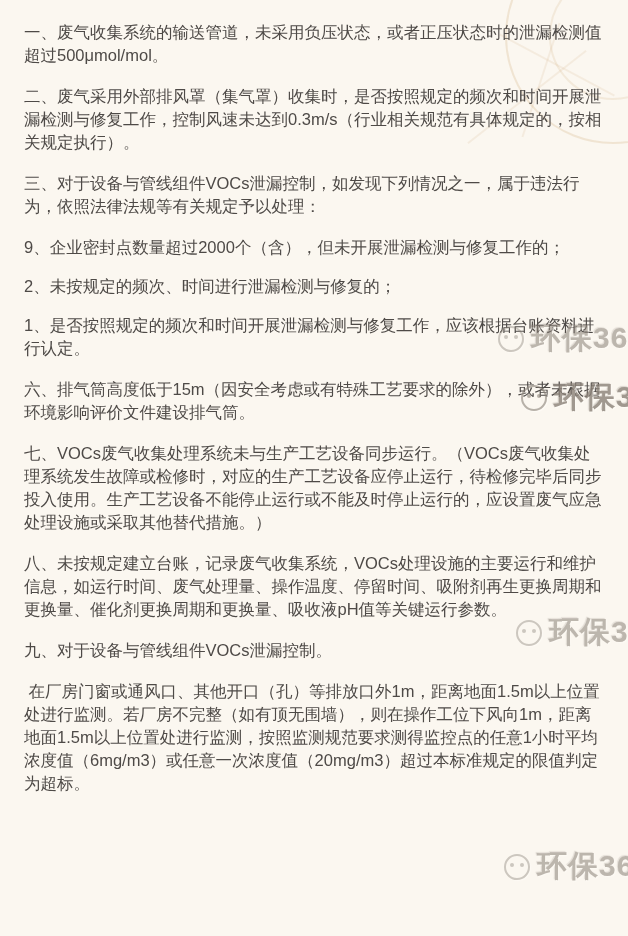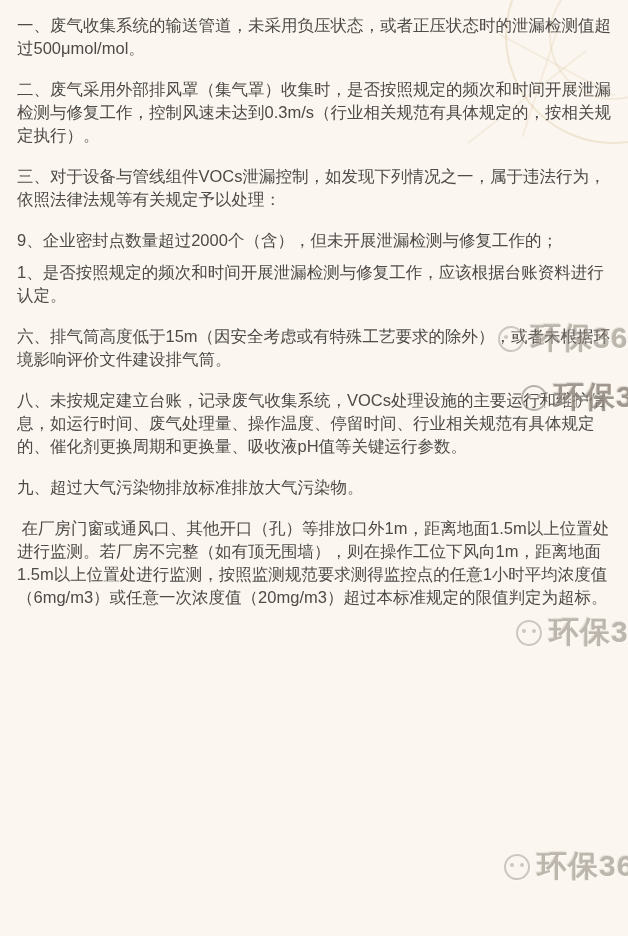--- a/index.html
+++ b/index.html
@@ -13,21 +13,21 @@
   .content {
     position: absolute;
     top: 5px; left: 8px;
     width: 613px;
     color: #4e4a47;
     font-size: 16.5px;
     line-height: 23px;
     z-index: 2;
   }
   .block { margin: 0 0 18px 0; }
-  .block p { margin: 9px; white-space: pre-wrap; word-break: break-all; }
+  .block p { margin: 16px; white-space: pre-wrap; word-break: break-all; }
 
   
   .stamp {
     position: absolute;
     display: flex;
     align-items: center;
     color: #8a8178;
     font-weight: 700;
     z-index: 3;
     text-shadow: 1px 1px 1px #fffdf8, -1px -1px 1px rgba(100,90,80,0.30);
@@ -89,30 +89,34 @@
       <p>一、废气收集系统的输送管道，未采用负压状态，或者正压状态时的泄漏检测值超过500μmol/mol。</p>
     </div>
     <div class="block">
       <p>二、废气采用外部排风罩（集气罩）收集时，是否按照规定的频次和时间开展泄漏检测与修复工作，控制风速未达到0.3m/s（行业相关规范有具体规定的，按相关规定执行）。</p>
     </div>
     <div class="block">
       <p>三、对于设备与管线组件VOCs泄漏控制，如发现下列情况之一，属于违法行为，依照法律法规等有关规定予以处理：</p>
     </div>
     <div class="block">
       <p>9、企业密封点数量超过2000个（含），但未开展泄漏检测与修复工作的；</p>
+      <p>2、未按规定的频次、时间进行泄漏检测与修复的；</p>
       <p>1、是否按照规定的频次和时间开展泄漏检测与修复工作，应该根据台账资料进行认定。</p>
     </div>
     <div class="block">
       <p>六、排气筒高度低于15m（因安全考虑或有特殊工艺要求的除外），或者未根据环境影响评价文件建设排气筒。</p>
     </div>
     <div class="block">
-      <p>八、未按规定建立台账，记录废气收集系统，VOCs处理设施的主要运行和维护信息，如运行时间、废气处理量、操作温度、停留时间、行业相关规范有具体规定的、催化剂更换周期和更换量、吸收液pH值等关键运行参数。</p>
+      <p>七、VOCs废气收集处理系统未与生产工艺设备同步运行。（VOCs废气收集处理系统发生故障或检修时，对应的生产工艺设备应停止运行，待检修完毕后同步投入使用。生产工艺设备不能停止运行或不能及时停止运行的，应设置废气应急处理设施或采取其他替代措施。）</p>
     </div>
     <div class="block">
-      <p>九、超过大气污染物排放标准排放大气污染物。</p>
+      <p>八、未按规定建立台账，记录废气收集系统，VOCs处理设施的主要运行和维护信息，如运行时间、废气处理量、操作温度、停留时间、吸附剂再生更换周期和更换量、催化剂更换周期和更换量、吸收液pH值等关键运行参数。</p>
+    </div>
+    <div class="block">
+      <p>九、对于设备与管线组件VOCs泄漏控制。</p>
     </div>
     <div class="block">
       <p> 在厂房门窗或通风口、其他开口（孔）等排放口外1m，距离地面1.5m以上位置处进行监测。若厂房不完整（如有顶无围墙），则在操作工位下风向1m，距离地面1.5m以上位置处进行监测，按照监测规范要求测得监控点的任意1小时平均浓度值（6mg/m3）或任意一次浓度值（20mg/m3）超过本标准规定的限值判定为超标。</p>
     </div>
   </div>
 
 <div class="stamp on-text" id="stamp-a">
   <span class="logo"></span>
   <span class="brand">环保365</span>
 </div>

